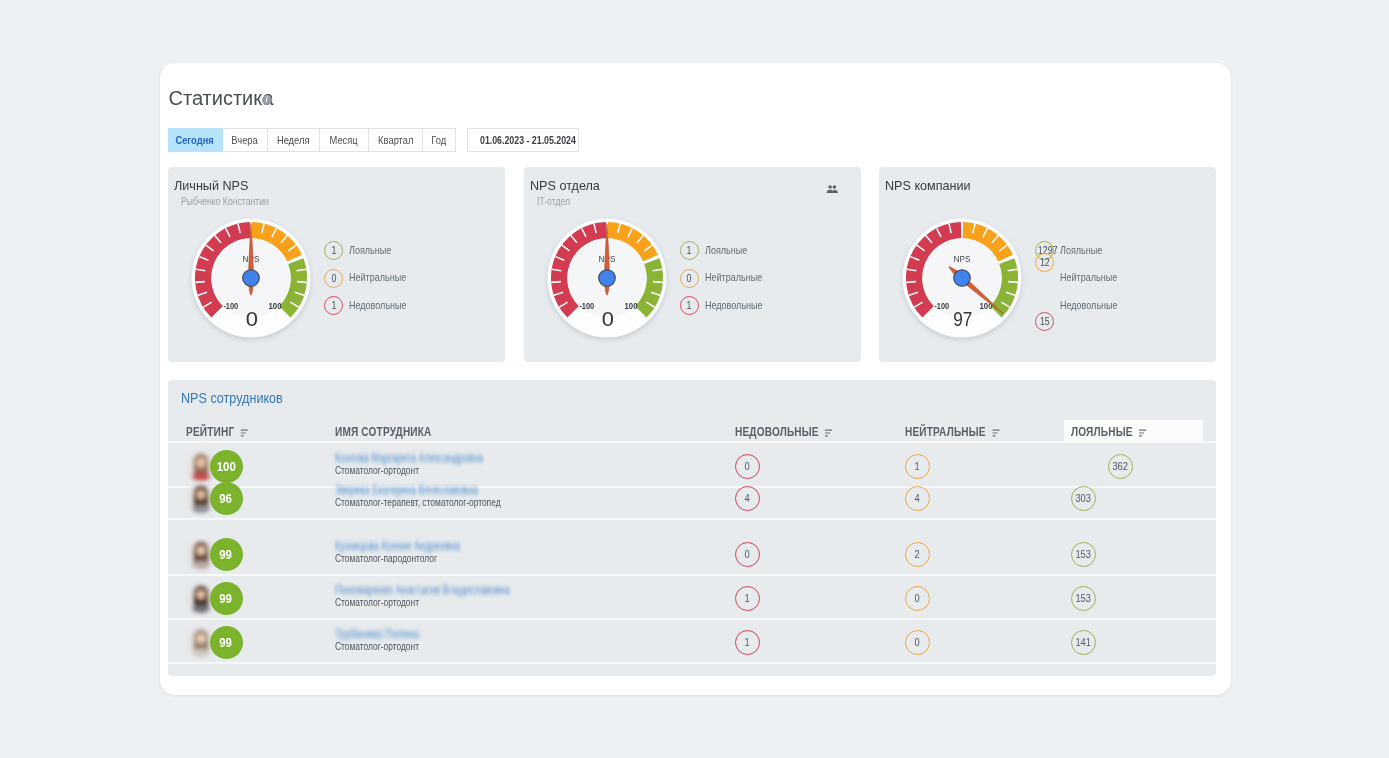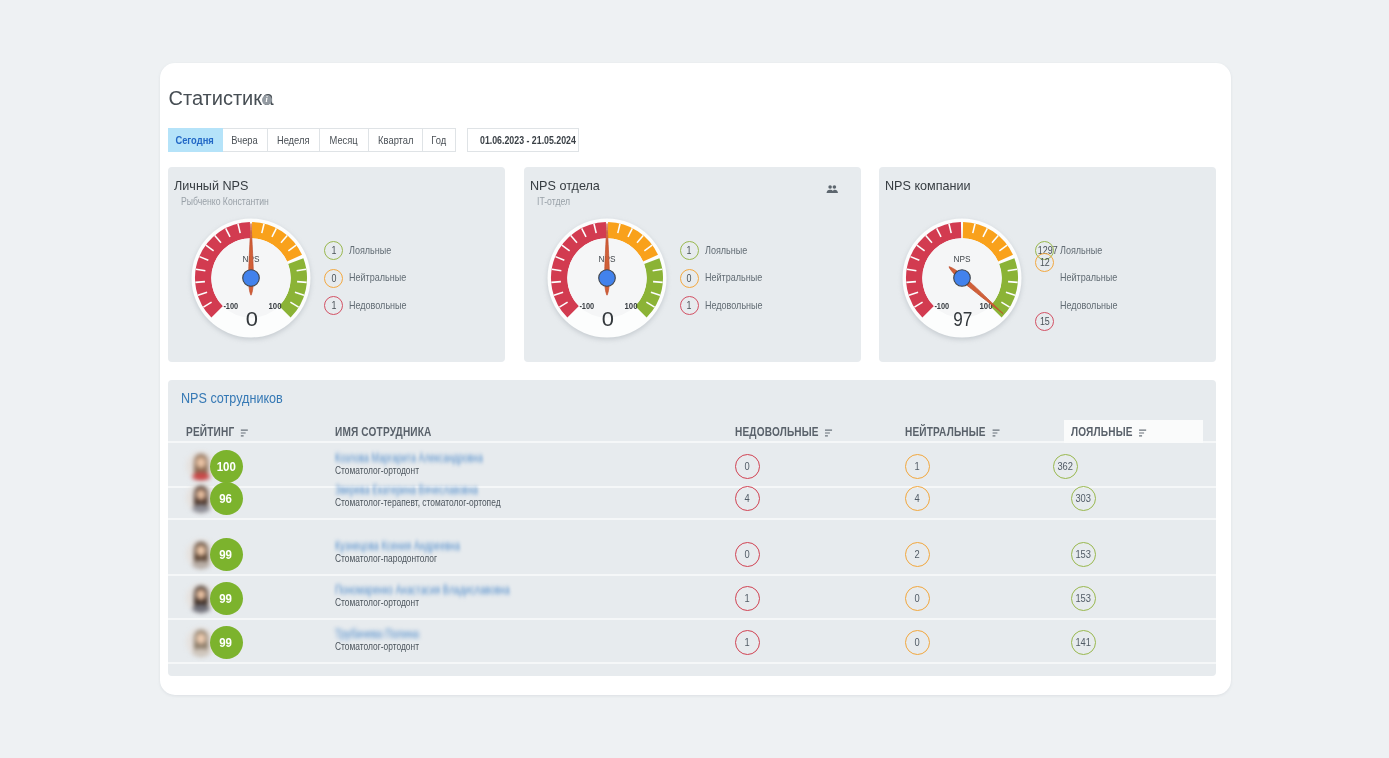--- a/index.html
+++ b/index.html
@@ -230,21 +230,21 @@
             <path d="M8,30 L8,12 Q8,3 15,3 Q22,3 22,12 L22,30 Z" fill="#8a6a52"></path>
             <ellipse cx="15" cy="11.5" rx="4.8" ry="5.6" fill="#e9c3a5"></ellipse>
             <path d="M5,30 Q6,22 12,21.5 L18,21.5 Q24,22 25,30 Z" fill="#c94848"></path>
           </g>
         </svg>
 <div class="badge"><span class="sxc">100</span></div>
 <div class="nm"><span class="nmt" style="transform:scaleX(0.746)">Козлова Маргарита Александровна</span></div>
 <div class="prof"><span class="sx">Стоматолог-ортодонт</span></div>
 <div class="cnum" style="left:566.5px;border-color:#d14353"><span class="sxc">0</span></div>
 <div class="cnum" style="left:736.5px;border-color:#f2a73d"><span class="sxc">1</span></div>
-<div class="cnum" style="left:885px;border-color:#99b84e"><span class="sxc">362</span></div>
+<div class="cnum" style="left:940px;border-color:#99b84e"><span class="sxc">362</span></div>
 </div>
       <div class="trow" style="top:96px">
 <svg class="ava" width="30" height="30" viewBox="0 0 30 30">
           <defs>
             <clipPath id="cav2">
               <circle cx="15" cy="15" r="15"></circle>
             </clipPath>
           </defs>
           <g clip-path="url(#cav2)">
             <rect width="30" height="30" fill="#e6e2df"></rect>

